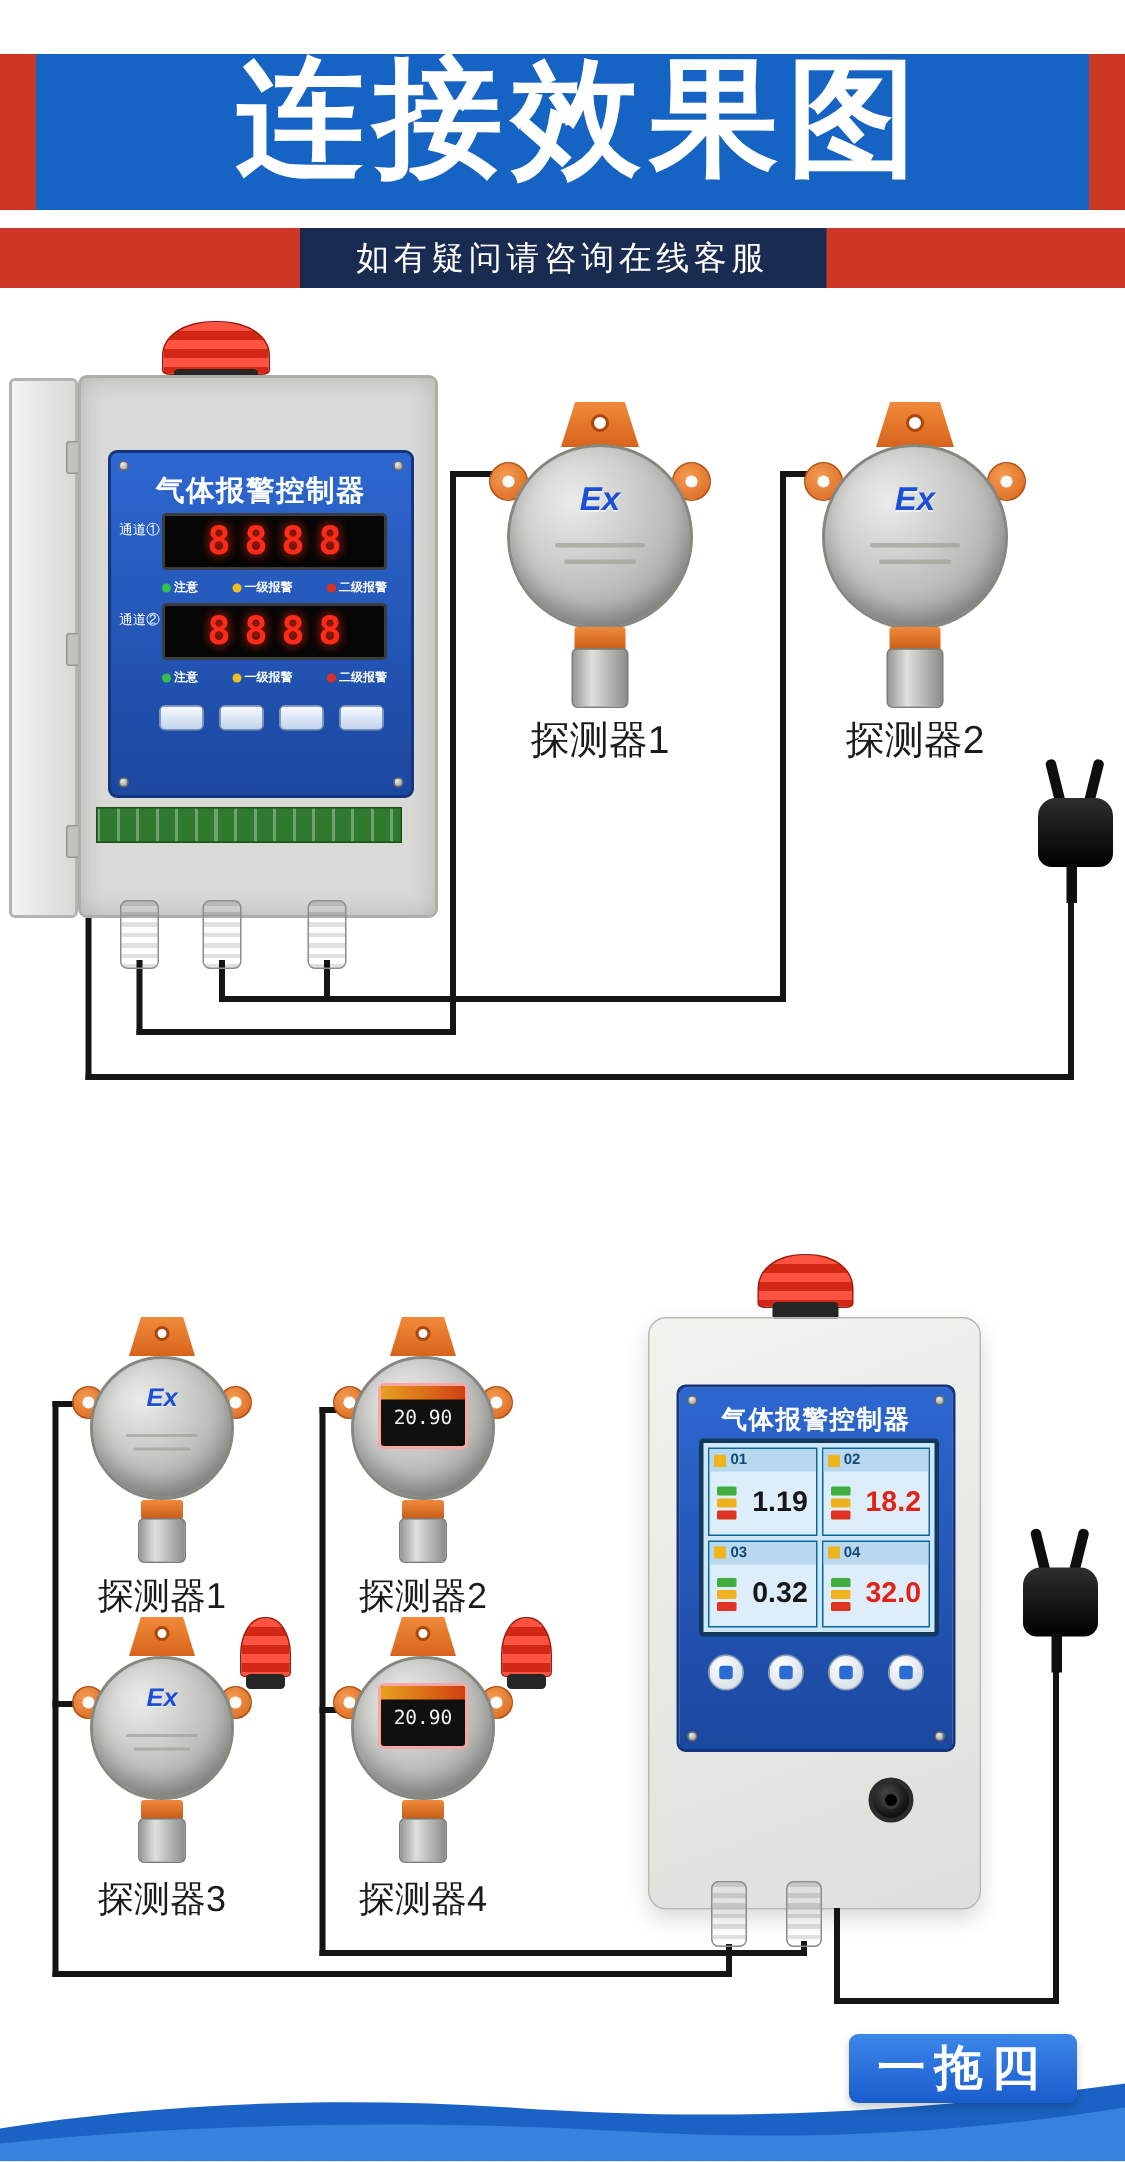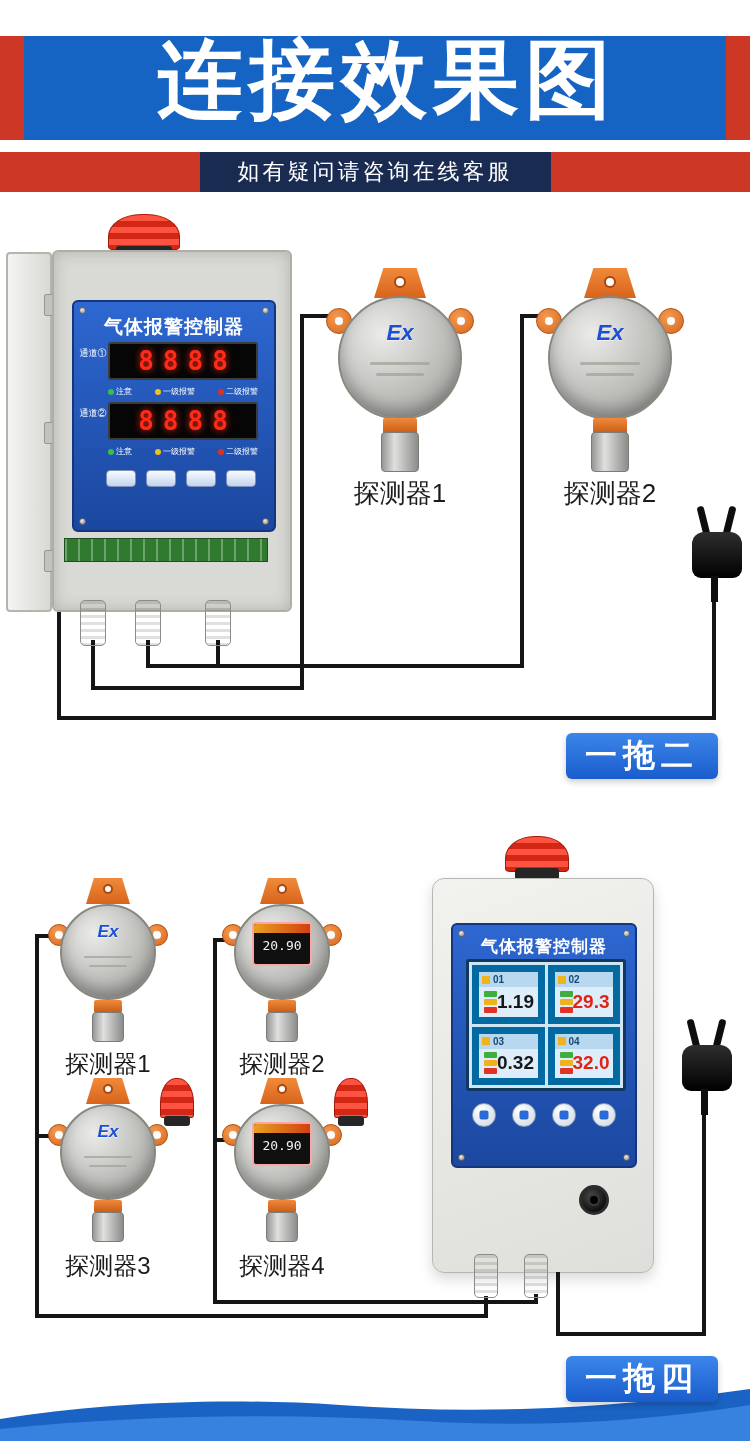--- a/index.html
+++ b/index.html
@@ -21,35 +21,35 @@
   
   .door { position:absolute; left:6px; top:252px; width:46px; height:360px; background:linear-gradient(90deg,#f4f4f2,#d8d8d4); border:2px solid #b5b5b0; border-radius:4px; }
   .hinge { position:absolute; right:-4px; width:10px; height:22px; background:#c2c2be; border:1px solid #97978f; border-radius:2px; }
   .cabinet { position:absolute; left:52px; top:250px; width:240px; height:362px; background:#d9d9d5; border:2px solid #aeaea8; border-radius:6px; box-shadow:inset 0 0 16px rgba(0,0,0,.18); }
   .panel { position:absolute; background:linear-gradient(180deg,#2d67d0,#1b479f); border:2px solid #15357f; border-radius:6px; }
   .screw { position:absolute; width:7px; height:7px; border-radius:50%; background:radial-gradient(circle at 35% 30%,#ececec,#8f8f8f); border:1px solid #666; }
   .panel-title { position:absolute; left:0; width:100%; text-align:center; color:#fff; font-weight:bold; letter-spacing:1px; }
   .led { position:absolute; background:#060606; border:2px solid #3c3c3c; border-radius:3px; display:flex; align-items:center; justify-content:center; overflow:hidden; }
   .led-digits { font-family:"DejaVu Sans Mono", monospace; font-size:26px; font-weight:bold; color:#ff2a18; letter-spacing:9px; padding-left:9px; text-shadow:0 0 7px rgba(255,45,20,.9); }
   .ch-label { position:absolute; left:5px; width:28px; color:#fff; font-size:9px; line-height:1.15; text-align:center; }
-  .stat { position:absolute; left:34px; width:150px; display:flex; justify-content:space-between; }
+  .stat { position:absolute; left:34px; width:150px; display:flex; justify-content:space-between;font-weight:bold; }
   .st { display:inline-flex; align-items:center; gap:2px; }
   .st i { width:6px; height:6px; border-radius:50%; display:block; }
   .st em { font-style:normal; font-size:8px; color:#fff; white-space:nowrap; }
   .btnrow { position:absolute; left:32px; top:168px; width:150px; display:flex; justify-content:space-between; }
   .btn1 { width:30px; height:17px; border-radius:4px; background:linear-gradient(#f8fbff,#c2d4ee); border:1px solid #7e92b8; }
   .terminal { position:absolute; left:64px; top:538px; width:204px; height:24px; background:#2f7a2f; border:1px solid #1d4f1d; background-image:repeating-linear-gradient(90deg, rgba(255,255,255,.3) 0 2px, transparent 2px 13px); }
   .gland { position:absolute; width:26px; height:46px; background:linear-gradient(180deg,#dcdcda 0 30%, #b4b4b2 30% 60%, #cacac8); background-image:repeating-linear-gradient(180deg, rgba(0,0,0,.12) 0 3px, transparent 3px 7px); border:1px solid #8c8c88; border-radius:5px; z-index:3; }
 
   .beacon-dome { position:absolute; background:repeating-linear-gradient(180deg,#ff5342 0 6px,#d32715 6px 12px); border:1px solid #a31a0a; border-radius:46% 46% 8% 8% / 62% 62% 8% 8%; }
   .beacon-base { position:absolute; background:#262626; border-radius:3px; }
 
   .box2 { position:absolute; left:432px; top:878px; width:222px; height:395px; background:linear-gradient(160deg,#f2f2ef,#dededa); border:1px solid #b6b6b2; border-radius:12px; box-shadow:0 6px 14px rgba(0,0,0,.15); }
   .screen { position:absolute; left:13px; top:34px; width:160px; height:132px; background:#cfe6f6; border:3px solid #12385e; border-radius:3px; display:grid; grid-template-columns:1fr 1fr; grid-template-rows:1fr 1fr; gap:3px; padding:3px; }
-  .cell { background:#ddeefa; border:7px solid #0369a1; display:flex; flex-direction:column; overflow:hidden; }
+  .cell { background:#ddeefa; border:1px solid #0369a1; display:flex; flex-direction:column; overflow:hidden; }
   .cell-head { height:15px; background:#b7d8ee; display:flex; align-items:center; gap:3px; padding:0 3px; flex:none; }
   .tag { width:8px; height:8px; background:#efb41c; display:block; }
   .cid { font-size:10px; font-weight:bold; color:#134a77; }
   .cell-body { flex:1; display:flex; align-items:center; justify-content:space-between; padding:0 5px; }
   .micro { display:flex; flex-direction:column; gap:2px; }
   .micro i { width:13px; height:6px; display:block; border-radius:1px; }
   .cell-val { font-size:19px; font-weight:bold; color:#17171a; }
   .cell-val.alarm { color:#e02315; }
   .cbtnrow { position:absolute; left:0; top:178px; width:100%; display:flex; justify-content:center; gap:16px; }
   .cbtn { width:24px; height:24px; border-radius:50%; background:radial-gradient(circle at 35% 30%,#ffffff,#cdd6e2); border:1px solid #8fa0b5; position:relative; }
@@ -199,21 +199,20 @@
   </div>
   <div class="det-label" style="left:540px;top:476px;width:140px;font-size:26px;">探测器2</div>
 
   <div class="plug" style="left:688px;top:502px;">
     <div class="plug-prong" style="left:12px;top:4px;transform:rotate(-14deg);"></div>
     <div class="plug-prong" style="left:38px;top:4px;transform:rotate(14deg);"></div>
     <div class="plug-body"></div>
     <div class="plug-cord"></div>
   </div>
 
-  <div class="badge" style="left:566px;top:733px;">一拖二</div>
 
   <div class="wire v" style="left:35px;top:934px;height:384px;"></div>
   <div class="wire h" style="left:35px;top:934px;width:30px;"></div>
   <div class="wire h" style="left:35px;top:1134px;width:30px;"></div>
   <div class="wire v" style="left:213px;top:938px;height:366px;"></div>
   <div class="wire h" style="left:213px;top:938px;width:22px;"></div>
   <div class="wire h" style="left:213px;top:1138px;width:22px;"></div>
   <div class="wire h" style="left:213px;top:1300px;width:325px;"></div>
   <div class="wire v" style="left:534px;top:1294px;height:10px;"></div>
   <div class="wire h" style="left:35px;top:1314px;width:453px;"></div>
@@ -312,21 +311,21 @@
           <div class="cell-head">
               <i class="tag"></i>
               <span class="cid">02</span>
             </div>
           <div class="cell-body">
             <span class="micro">
                 <i style="background:#3fae3f"></i>
                 <i style="background:#eeb21f"></i>
                 <i style="background:#e03323"></i>
               </span>
-            <span class="cell-val alarm">29.3</span>
+            <span class="cell-val alarm">18.2</span>
           </div>
         </div>
         <div class="cell">
           <div class="cell-head">
               <i class="tag"></i>
               <span class="cid">03</span>
             </div>
           <div class="cell-body">
             <span class="micro">
                 <i style="background:#3fae3f"></i>

